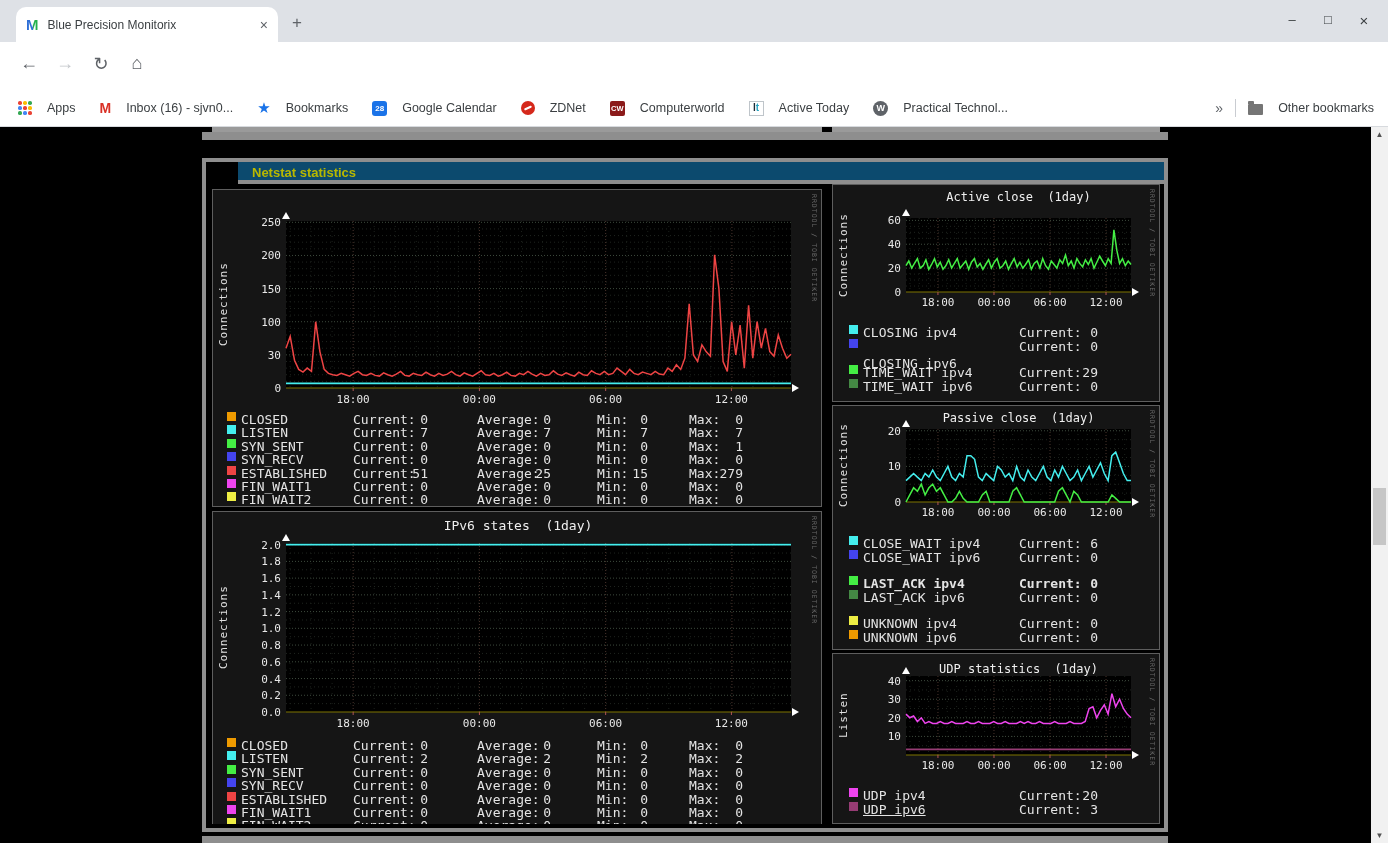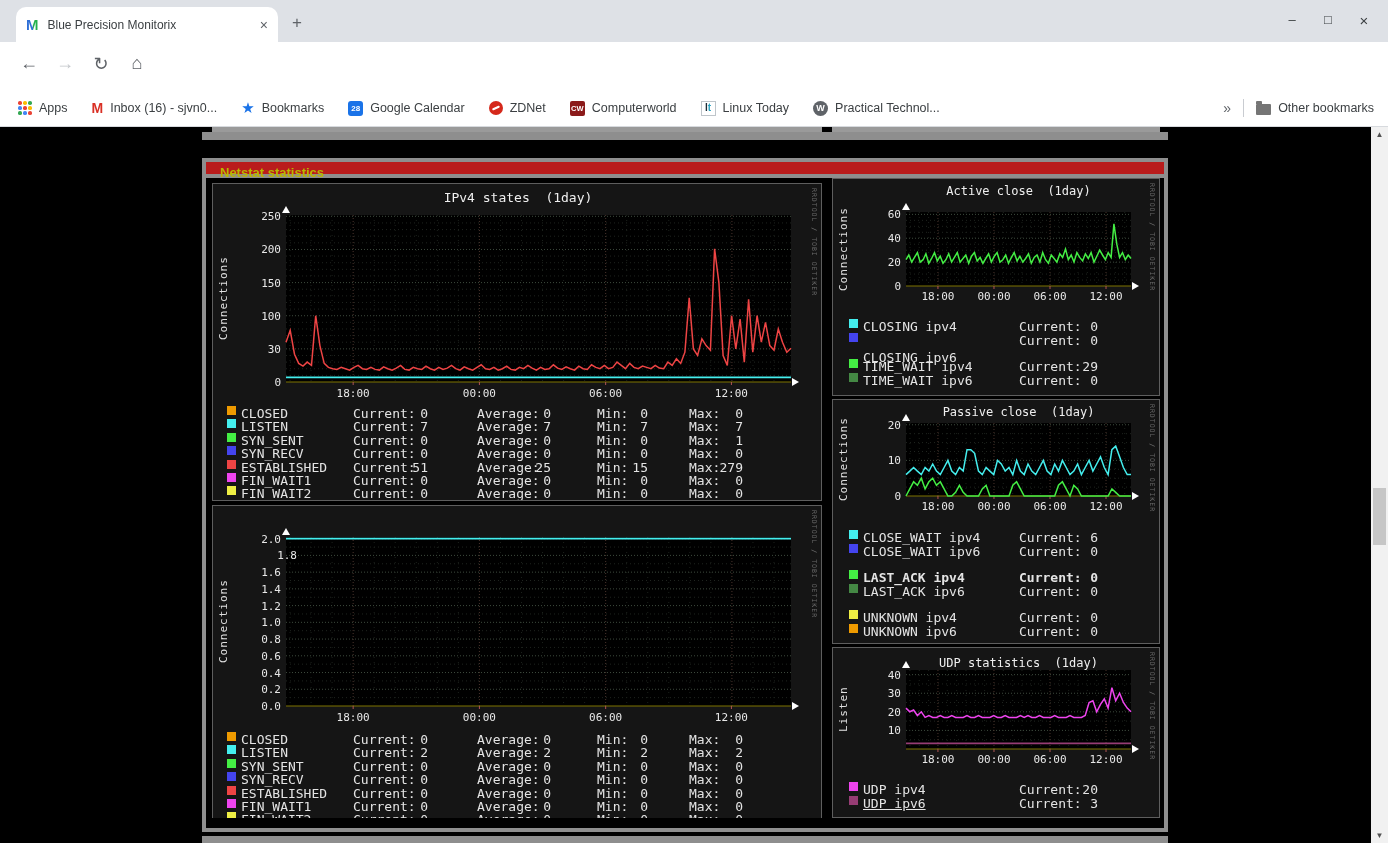--- a/index.html
+++ b/index.html
@@ -47,21 +47,21 @@
   .x-puzzle:before, .x-puzzle:after { content:""; position:absolute; width:6px; height:6px; background:#5f6368; border-radius:50%; }
   .x-puzzle:before { top:-3px; left:3.5px; } .x-puzzle:after { left:-3px; top:3.5px; }
   .x-playlist { width:17px; height:15px; position:relative; }
   .x-playlist b { position:absolute; left:0; top:2px; width:11px; height:2px; background:#5f6368; box-shadow:0 4px 0 #5f6368, 0 8px 0 #5f6368; }
   .x-playlist i { position:absolute; right:-1px; bottom:-2px; font-style:normal; font-size:10px; color:#5f6368; }
   .x-avatar { width:26px; height:26px; border-radius:50%; background:radial-gradient(circle at 50% 36%, #caa27c 0 5px, #5d4433 6px 9px, #8d9298 10px); }
   .x-menu { color:#5f6368; font-size:15px; letter-spacing:0; }
 
   #bookbar { position:absolute; left:0; top:90px; width:1388px; height:37px; background:#fff; border-bottom:1px solid #d7dade; }
   #bm-left { position:absolute; left:18px; top:0; height:36px; display:flex; align-items:center; gap:24px; }
-  .bm { display:flex; align-items:center; gap:7px; font-size:12.5px; color:#3c4043; white-space:nowrap; }
+  .bm { display:flex; align-items:center; gap:15px; font-size:12.5px; color:#3c4043; white-space:nowrap; }
   #bm-right { position:absolute; right:14px; top:0; height:36px; display:flex; align-items:center; gap:12px; font-size:12.5px; color:#3c4043; }
   #bm-sep { width:1px; height:18px; background:#c9ccd1; }
   #bm-chevrons { color:#5f6368; font-size:14px; }
   .b-apps { width:14px; height:14px; display:grid; grid-template-columns:repeat(3,1fr); grid-template-rows:repeat(3,1fr); gap:1.5px; }
   .b-apps span { border-radius:50%; }
   .b-gmail { color:#d93025; font-weight:700; font-size:14px; }
   .b-star { color:#1a73e8; font-size:15px; }
   .b-cal { width:15px; height:15px; background:#1a73e8; border-radius:3px; color:#fff; font-size:8px; line-height:15px; text-align:center; font-weight:700; }
   .b-zdnet { width:14px; height:14px; border-radius:50%; background:#d5281b; position:relative; }
   .b-zdnet:after { content:""; position:absolute; left:3px; top:6px; width:8px; height:2px; background:#fff; border-radius:1px; transform:rotate(-25deg); }
@@ -70,21 +70,21 @@
   .b-lt b { color:#1c2b36; } .b-lt i { color:#27a3c1; font-style:normal; }
   .b-wp { width:15px; height:15px; border-radius:50%; background:#5f6368; color:#fff; font-size:9px; font-weight:700; text-align:center; line-height:15px; }
   .b-folder { width:15px; height:11px; background:#757575; border-radius:1px; position:relative; margin-top:2px; }
   .b-folder:before { content:""; position:absolute; top:-3px; left:0; width:6px; height:3px; background:#757575; border-radius:1px 1px 0 0; }
 
   
   #content { position:absolute; left:0; top:127px; width:1371px; height:716px; background:#000; overflow:hidden; }
   .strip { position:absolute; background:#8e8e8e; }
 
   #panel { position:absolute; left:202px; top:31px; width:966px; height:674px; border:4px solid #8e8e8e; background:#000; }
-  #panel-header { height:16px; background:#b91c1c; border-bottom:4px solid #8e8e8e; }
+  #panel-header { height:22px; background:#0c4a6e; border-bottom:4px solid #8e8e8e;margin-left:32px; }
   #panel-title { font-size:13px; font-weight:bold; color:#b8b800; line-height:21px; padding-left:14px; }
   #panel-body { position:relative; width:100%; height:640px; background:#000; overflow:hidden; }
 
   .gbox { position:absolute; background:#151515; border:1px solid #5e5e5e; overflow:hidden; }
   .gtitle { position:absolute; text-align:center; color:#efefef; font-family:"DejaVu Sans Mono", monospace; white-space:pre; }
   .gtitle.big { font-size:13px; } .gtitle.small { font-size:12px; }
   .ylab { position:absolute; width:46px; text-align:right; font-family:"DejaVu Sans Mono", monospace; font-size:11px; color:#e8e8e8; }
   .xlab { position:absolute; width:40px; text-align:center; font-family:"DejaVu Sans Mono", monospace; font-size:11px; color:#e8e8e8; }
   .yaxis-name { position:absolute; display:flex; align-items:center; justify-content:center; writing-mode:vertical-rl; transform:rotate(180deg); font-family:"DejaVu Sans Mono", monospace; font-size:11px; color:#e0e0e0; letter-spacing:1px; }
   .watermark { position:absolute; writing-mode:vertical-rl; font-family:"DejaVu Sans Mono", monospace; font-size:6.5px; color:#6a6a6a; letter-spacing:1px; }
@@ -207,21 +207,21 @@
       <span class="bm">
         <span class="b-zdnet"></span>
         <span>ZDNet</span>
       </span>
       <span class="bm">
         <span class="b-cw">CW</span>
         <span>Computerworld</span>
       </span>
       <span class="bm">
         <span class="b-lt"><b>l</b><i>t</i></span>
-        <span>Linux Today</span>
+        <span>Active Today</span>
       </span>
       <span class="bm">
         <span class="b-wp">W</span>
         <span>Practical Technol...</span>
       </span>
     </div>
   <div id="bm-right">
     <span id="bm-chevrons">»</span>
     <span id="bm-sep"></span>
     <span class="bm">
@@ -235,21 +235,20 @@
   <div class="strip" style="left:212px;top:0;width:610px;height:5px;background:#9a9a9a"></div>
   <div class="strip" style="left:832px;top:0;width:328px;height:5px;background:#9a9a9a"></div>
   <div class="strip" style="left:202px;top:5px;width:966px;height:8px"></div>
 
   <div id="panel">
     <div id="panel-header">
       <div id="panel-title">Netstat statistics</div>
     </div>
     <div id="panel-body">
       <div class="gbox" style="left: 6px; top: 5px; width: 610px; height: 318px;">
-          <div class="gtitle big" style="left: 0px; top: 6px; width: 610px;">IPv4 states  (1day)</div>
           <div class="yaxis-name" style="left: 4px; top: 31px; height: 167px;">Connections</div>
           <div class="watermark" style="right: 3px; top: 4px;">RRDTOOL / TOBI OETIKER</div>
           <svg class="plot-svg" width="505" height="171" style="left: 73px; top: 31px;">
             <rect x="0" y="0" width="505" height="167" fill="#000"></rect>
             <line x1="0" y1="160.37301587301587" x2="505" y2="160.37301587301587" stroke="#1f241f" stroke-width="1" stroke-dasharray="1,3"></line>
             <line x1="0" y1="153.74603174603175" x2="505" y2="153.74603174603175" stroke="#1f241f" stroke-width="1" stroke-dasharray="1,3"></line>
             <line x1="0" y1="147.11904761904762" x2="505" y2="147.11904761904762" stroke="#1f241f" stroke-width="1" stroke-dasharray="1,3"></line>
             <line x1="0" y1="140.4920634920635" x2="505" y2="140.4920634920635" stroke="#1f241f" stroke-width="1" stroke-dasharray="1,3"></line>
             <line x1="0" y1="127.23809523809524" x2="505" y2="127.23809523809524" stroke="#1f241f" stroke-width="1" stroke-dasharray="1,3"></line>
             <line x1="0" y1="120.61111111111111" x2="505" y2="120.61111111111111" stroke="#1f241f" stroke-width="1" stroke-dasharray="1,3"></line>
@@ -395,20 +394,21 @@
             <span class="num" style="left: 175px; width: 40px; display: inline-block;">0</span>
             <span style="left: 264px;">Average:</span>
             <span class="num" style="left: 300px; width: 38px; display: inline-block;">0</span>
             <span style="left: 384px;">Min:</span>
             <span class="num" style="left: 397px; width: 38px; display: inline-block;">0</span>
             <span style="left: 476px;">Max:</span>
             <span class="num" style="left: 492px; width: 38px; display: inline-block;">0</span>
           </div>
         </div>
       <div class="gbox" style="left: 6px; top: 327px; width: 610px; height: 318px;">
+          <div class="gtitle big" style="left: 0px; top: 6px; width: 610px;">IPv6 states  (1day)</div>
           <div class="yaxis-name" style="left: 4px; top: 31px; height: 169px;">Connections</div>
           <div class="watermark" style="right: 3px; top: 4px;">RRDTOOL / TOBI OETIKER</div>
           <svg class="plot-svg" width="505" height="173" style="left: 73px; top: 31px;">
             <rect x="0" y="0" width="505" height="169" fill="#000"></rect>
             <line x1="0" y1="160.63366336633663" x2="505" y2="160.63366336633663" stroke="#1f241f" stroke-width="1" stroke-dasharray="1,3"></line>
             <line x1="0" y1="143.9009900990099" x2="505" y2="143.9009900990099" stroke="#1f241f" stroke-width="1" stroke-dasharray="1,3"></line>
             <line x1="0" y1="127.16831683168317" x2="505" y2="127.16831683168317" stroke="#1f241f" stroke-width="1" stroke-dasharray="1,3"></line>
             <line x1="0" y1="110.43564356435644" x2="505" y2="110.43564356435644" stroke="#1f241f" stroke-width="1" stroke-dasharray="1,3"></line>
             <line x1="0" y1="93.70297029702971" x2="505" y2="93.70297029702971" stroke="#1f241f" stroke-width="1" stroke-dasharray="1,3"></line>
             <line x1="0" y1="76.97029702970296" x2="505" y2="76.97029702970296" stroke="#1f241f" stroke-width="1" stroke-dasharray="1,3"></line>
@@ -461,21 +461,21 @@
           <div class="arr-right" style="left: 579px; top: 196px;"></div>
           <div class="ylab" style="left: 22px; top: 194px;">0.0</div>
           <div class="ylab" style="left: 22px; top: 177.267px;">0.2</div>
           <div class="ylab" style="left: 22px; top: 160.535px;">0.4</div>
           <div class="ylab" style="left: 22px; top: 143.802px;">0.6</div>
           <div class="ylab" style="left: 22px; top: 127.069px;">0.8</div>
           <div class="ylab" style="left: 22px; top: 110.337px;">1.0</div>
           <div class="ylab" style="left: 22px; top: 93.604px;">1.2</div>
           <div class="ylab" style="left: 22px; top: 76.8713px;">1.4</div>
           <div class="ylab" style="left: 22px; top: 60.1386px;">1.6</div>
-          <div class="ylab" style="left: 38px; top: 43.4059px;">1.8</div>
+          <div class="ylab" style="left: 22px; top: 43.4059px;">1.8</div>
           <div class="ylab" style="left: 22px; top: 26.6733px;">2.0</div>
           <div class="xlab" style="left: 120.165px; top: 205px;">18:00</div>
           <div class="xlab" style="left: 246.415px; top: 205px;">00:00</div>
           <div class="xlab" style="left: 372.665px; top: 205px;">06:00</div>
           <div class="xlab" style="left: 498.41px; top: 205px;">12:00</div>
           <div class="lrow" style="top: 226px;">
             <span class="sw" style="background: rgb(238, 154, 0); left: 14px;"></span>
             <span style="left: 28px;">CLOSED</span>
             <span style="left: 140px;">Current:</span>
             <span class="num" style="left: 175px; width: 40px; display: inline-block;">0</span>

